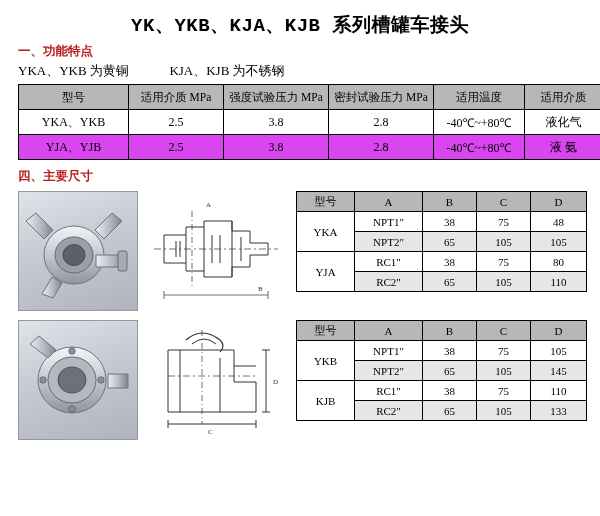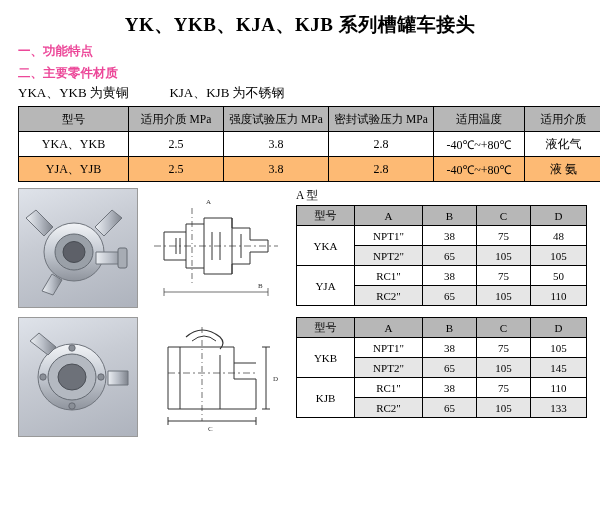--- a/index.html
+++ b/index.html
@@ -21,24 +21,24 @@
     position: relative;
     box-sizing: border-box;
     padding: 0;
   }
   .title {
     text-align: center;
     font-size: 19px;
     font-weight: bold;
     letter-spacing: 0.5px;
     margin: 12px 0 4px 0;
-    font-family: Liberation Serif, serif;
+    font-family: Liberation Mono, monospace;
   }
   .section-head {
-    color: #ec4899;
+    color: #b91c1c;
     font-weight: bold;
     font-size: 12.5px;
     margin: 5px 8px 2px 18px;
   }
   .para {
     font-size: 12.5px;
     line-height: 1.45;
     margin: 0 14px 0 18px;
     text-align: justify;
   }
@@ -67,21 +67,21 @@
     text-align: center;
     height: 22px;
     padding: 1px 2px;
     font-weight: normal;
   }
   table.spec thead th {
     background: #b7b7b7;
     font-size: 11.5px;
   }
   table.spec tbody tr.row-a td { background: #ffffff; }
-  table.spec tbody tr.row-b td { background: #fdba74; }
+  table.spec tbody tr.row-b td { background: #d946ef; }
   table.spec td.wide-txt { font-size: 12px; }
 
   
   .dims-wrap {
     position: relative;
     margin-top: 6px;
   }
   .img-row {
     display: flex;
     align-items: flex-start;
@@ -141,21 +141,20 @@
 </style>
 </head>
 <body>
 
 <div class="page">
 
   <div class="title">YK、YKB、KJA、KJB 系列槽罐车接头</div>
 
   <div class="section-head">一、功能特点</div>
 
-  <div class="section-head">二、主要零件材质</div>
   <div class="mat-line">
     <span>YKA、YKB 为黄铜</span>
     <span class="gap"></span>
     <span>KJA、KJB 为不锈钢</span>
   </div>
 
 
   <table class="spec">
     <colgroup>
       <col style="width:110px">
@@ -188,20 +187,21 @@
         <td class="wide-txt">YJA、YJB</td>
         <td>2.5</td>
         <td>3.8</td>
         <td>2.8</td>
         <td>-40℃~+80℃</td>
         <td>液 氨</td>
       </tr>
     </tbody>
   </table>
 
+  <div class="section-head" style="margin-top:8px">四、主要尺寸</div>
 
   <div class="dims-wrap">
 
     <div class="img-row">
 
       <div class="photo">
         <svg class="pbody" width="112" height="104" viewBox="0 0 112 104">
           <defs>
             <linearGradient id="mg1" x1="0" y1="0" x2="0" y2="1">
               <stop offset="0%" stop-color="#f2f4f7"></stop>
@@ -244,21 +244,20 @@
             <text x="112" y="100">B</text>
           </g>
           <g fill="none" stroke="#333" stroke-width="0.7">
             <path d="M18 104 L122 104"></path>
             <path d="M18 100 L18 108 M122 100 L122 108"></path>
           </g>
         </svg>
       </div>
 
       <div class="dim-tables">
-        <div class="type-label">A 型</div>
         <table class="dim">
           <colgroup>
             <col style="width:58px">
               <col style="width:68px">
               <col style="width:54px">
               <col style="width:54px">
               <col style="width:56px">
           </colgroup>
           <thead>
             <tr>
@@ -281,21 +280,21 @@
               <td>NPT2"</td>
               <td>65</td>
               <td>105</td>
               <td>105</td>
             </tr>
             <tr class="plain">
               <td class="modelcell" rowspan="2">YJA</td>
               <td>RC1"</td>
               <td>38</td>
               <td>75</td>
-              <td>50</td>
+              <td>80</td>
             </tr>
             <tr class="shade">
               <td>RC2"</td>
               <td>65</td>
               <td>105</td>
               <td>110</td>
             </tr>
           </tbody>
         </table>
       </div>

